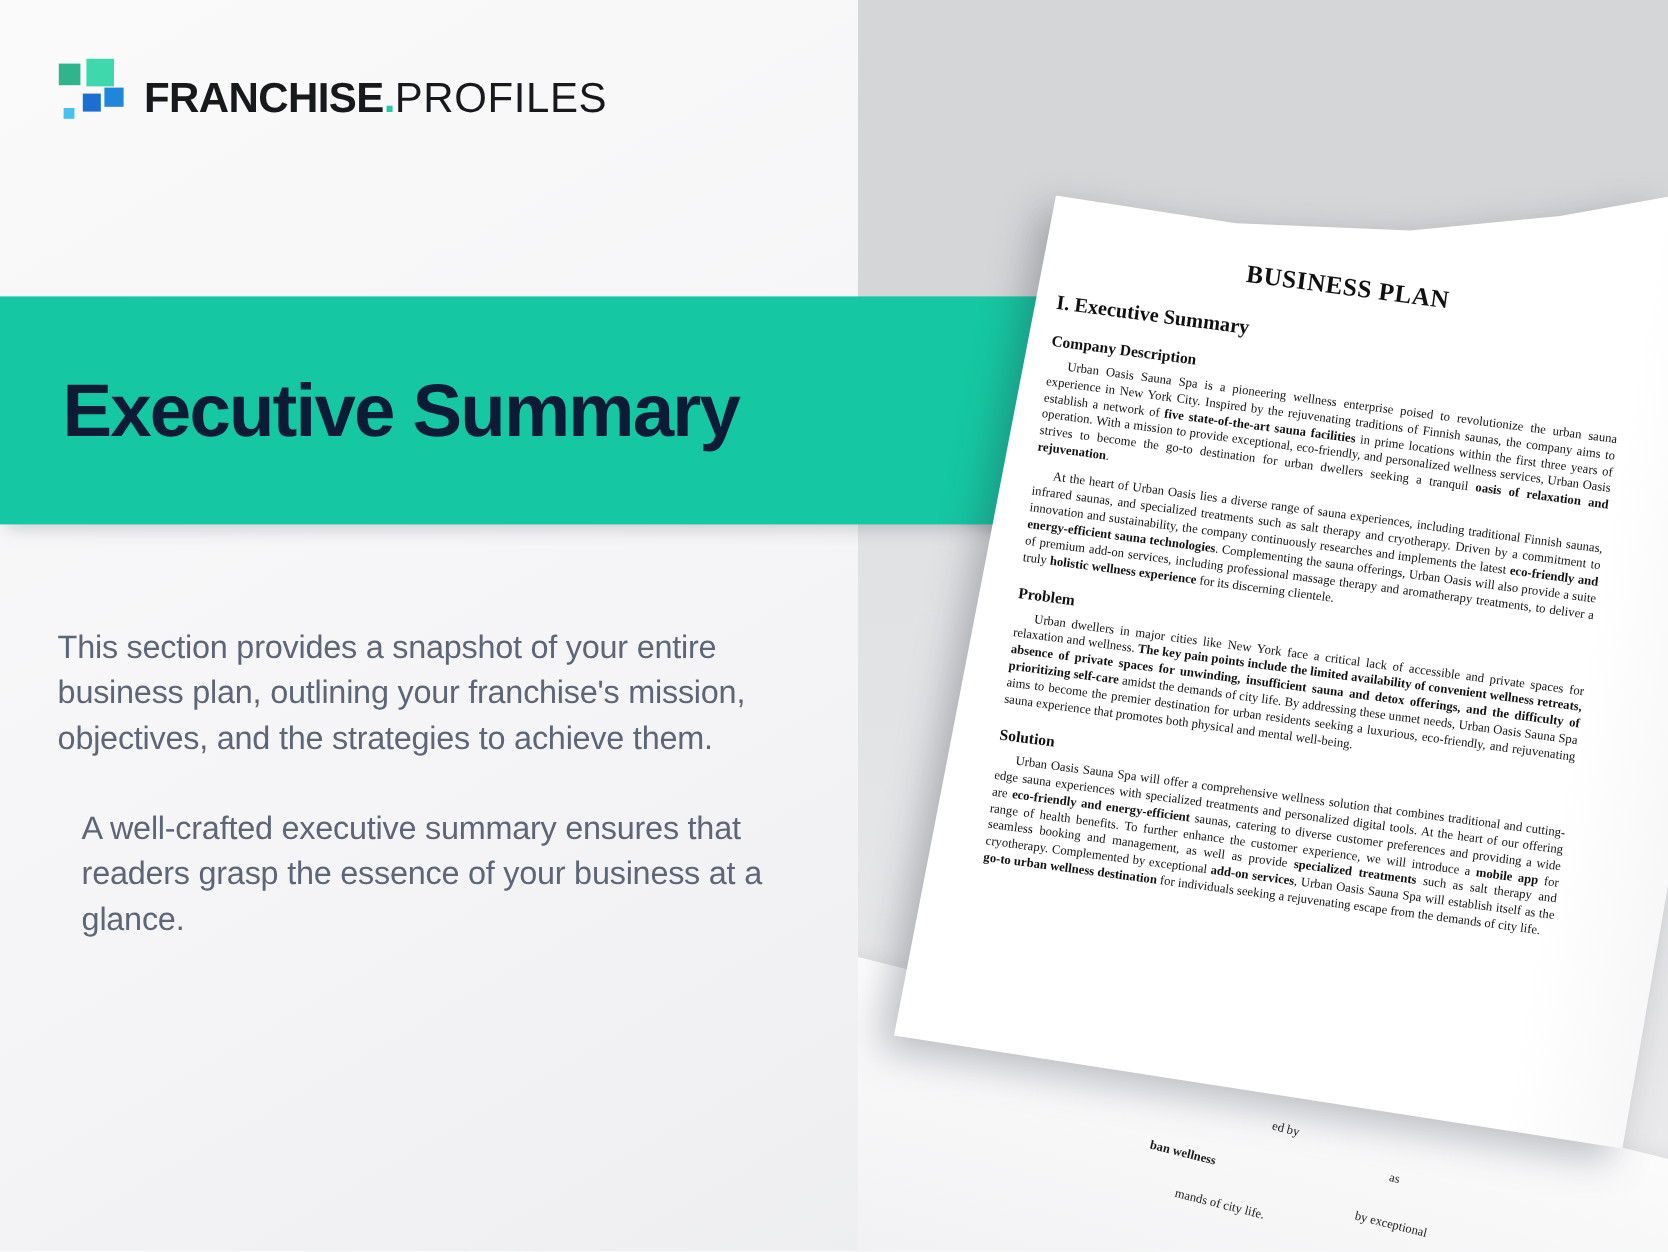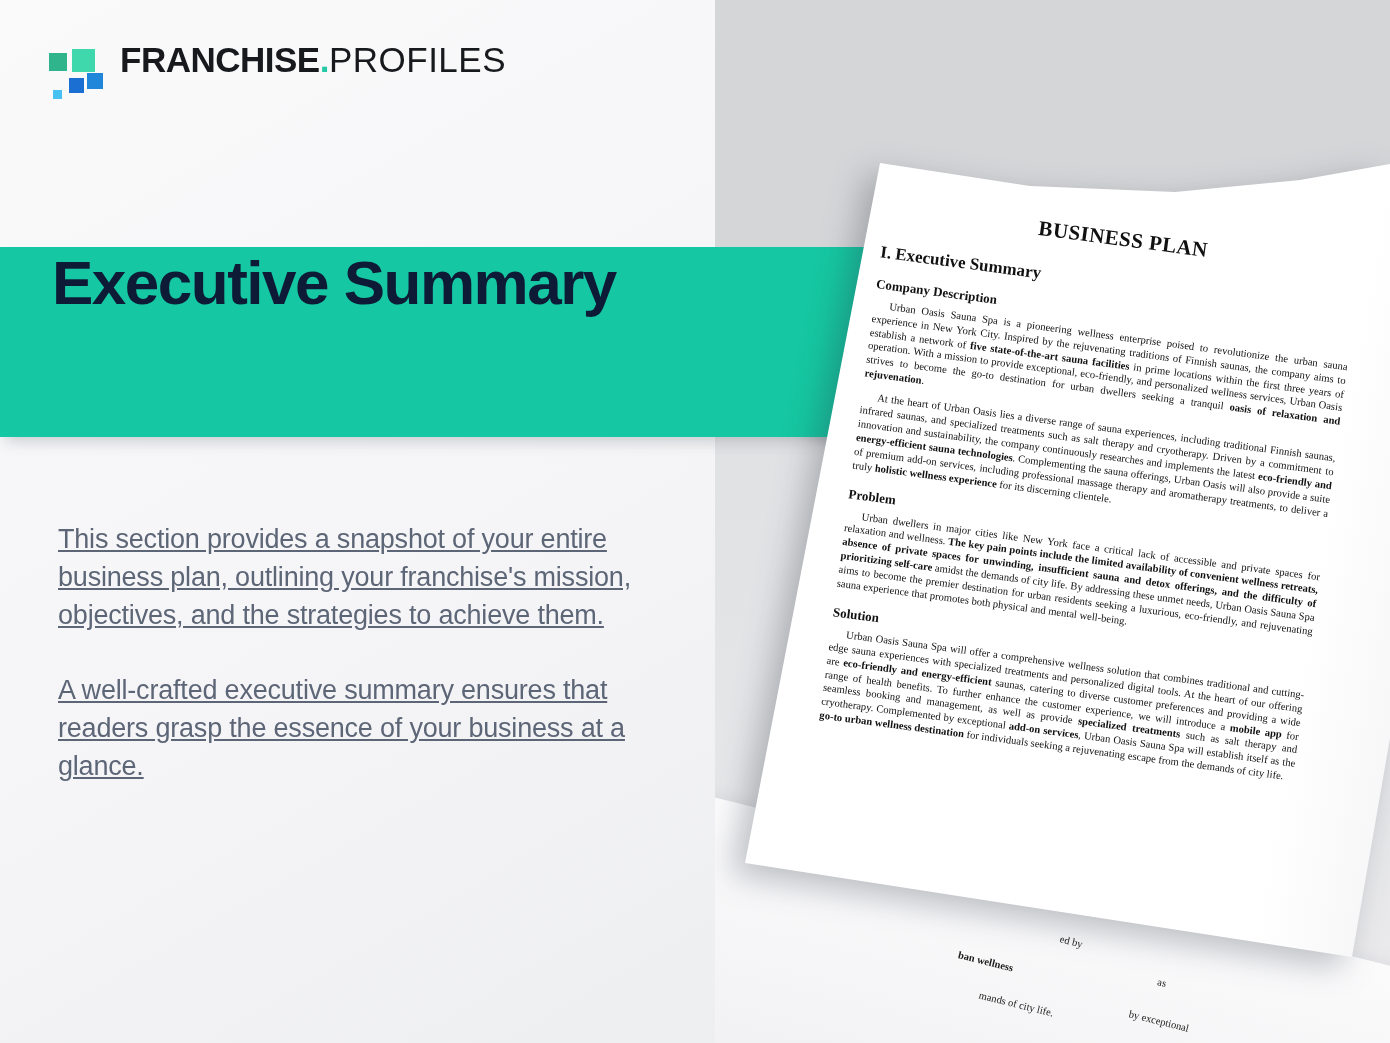--- a/index.html
+++ b/index.html
@@ -7,42 +7,42 @@
   .stage{position:relative;width:1390px;height:1043px;overflow:hidden;
          background:linear-gradient(150deg,#fafafb 0%,#f5f5f7 45%,#e9eaec 100%);}
 
   
   .right-panel{position:absolute;left:715px;top:0;width:675px;height:1043px;overflow:hidden;
     background:
       radial-gradient(135% 72% at 55% -10%, #d5d6d8 0 78%, rgba(213,214,216,0) 79%),
       linear-gradient(180deg,#dcddDF 0%,#e2e3e5 55%,#ebebed 100%);}
 
   
-  .logo{position:absolute;left:40px;top:40px;display:flex;align-items:flex-start;}
+  .logo{position:absolute;left:40px;top:40px;display:flex;align-items:flex-end;}
   .logo-mark{position:relative;width:72px;height:62px;}
   .logo-mark .sq{position:absolute;}
   .sq1{left:9px;top:13px;width:18px;height:18px;}
   .sq2{left:32px;top:9px;width:23px;height:23px;}
   .sq3{left:29px;top:38px;width:15px;height:15px;}
   .sq4{left:47px;top:33px;width:16px;height:16px;}
   .sq5{left:13px;top:50px;width:9px;height:9px;}
   .logo-text{font-size:35px;letter-spacing:-0.5px;margin-left:8px;white-space:nowrap;color:#17191d;}
   .logo-text .bold{font-weight:800;}
   .logo-text .dot{font-weight:800;}
   .logo-text .light{font-weight:300;letter-spacing:0.5px;}
 
   
   .banner{position:absolute;left:0;top:247px;width:940px;height:190px;z-index:2;
-          display:flex;align-items:flex-start;box-shadow:0 10px 14px -6px rgba(80,90,100,.28);}
+          display:flex;align-items:center;box-shadow:0 10px 14px -6px rgba(80,90,100,.28);}
   .banner h1{margin:0;padding-left:52px;font-size:62px;font-weight:800;letter-spacing:-1.5px;}
 
   
-  .intro{position:absolute;left:58px;top:520px;width:592px;z-index:2;text-decoration:underline;}
+  .intro{position:absolute;left:48px;top:520px;width:592px;z-index:2;}
   .intro p{margin:0 0 37px;font-size:27px;line-height:38px;letter-spacing:-0.2px;}
-  .intro p:last-child{margin-bottom:0;}
+  .intro p:last-child{margin-bottom:0;margin-left:20px;}
 
   
   .back-sheet{position:absolute;left:-30px;top:790px;width:780px;height:430px;z-index:1;
     transform:rotate(14deg);transform-origin:top left;
     background:linear-gradient(180deg,#fbfbfc 0%,#f1f1f3 60%,#e7e7ea 100%);
     box-shadow:-14px 10px 26px rgba(30,35,45,.18);}
   .back-sheet .frag{position:absolute;font-family:"Liberation Serif",serif;font-size:10.5px;color:#1a1a1a;white-space:nowrap;}
   .frag1{left:400px;top:48px;}
   .frag2{left:505px;top:66px;}
   .frag3{left:305px;top:88px;}

